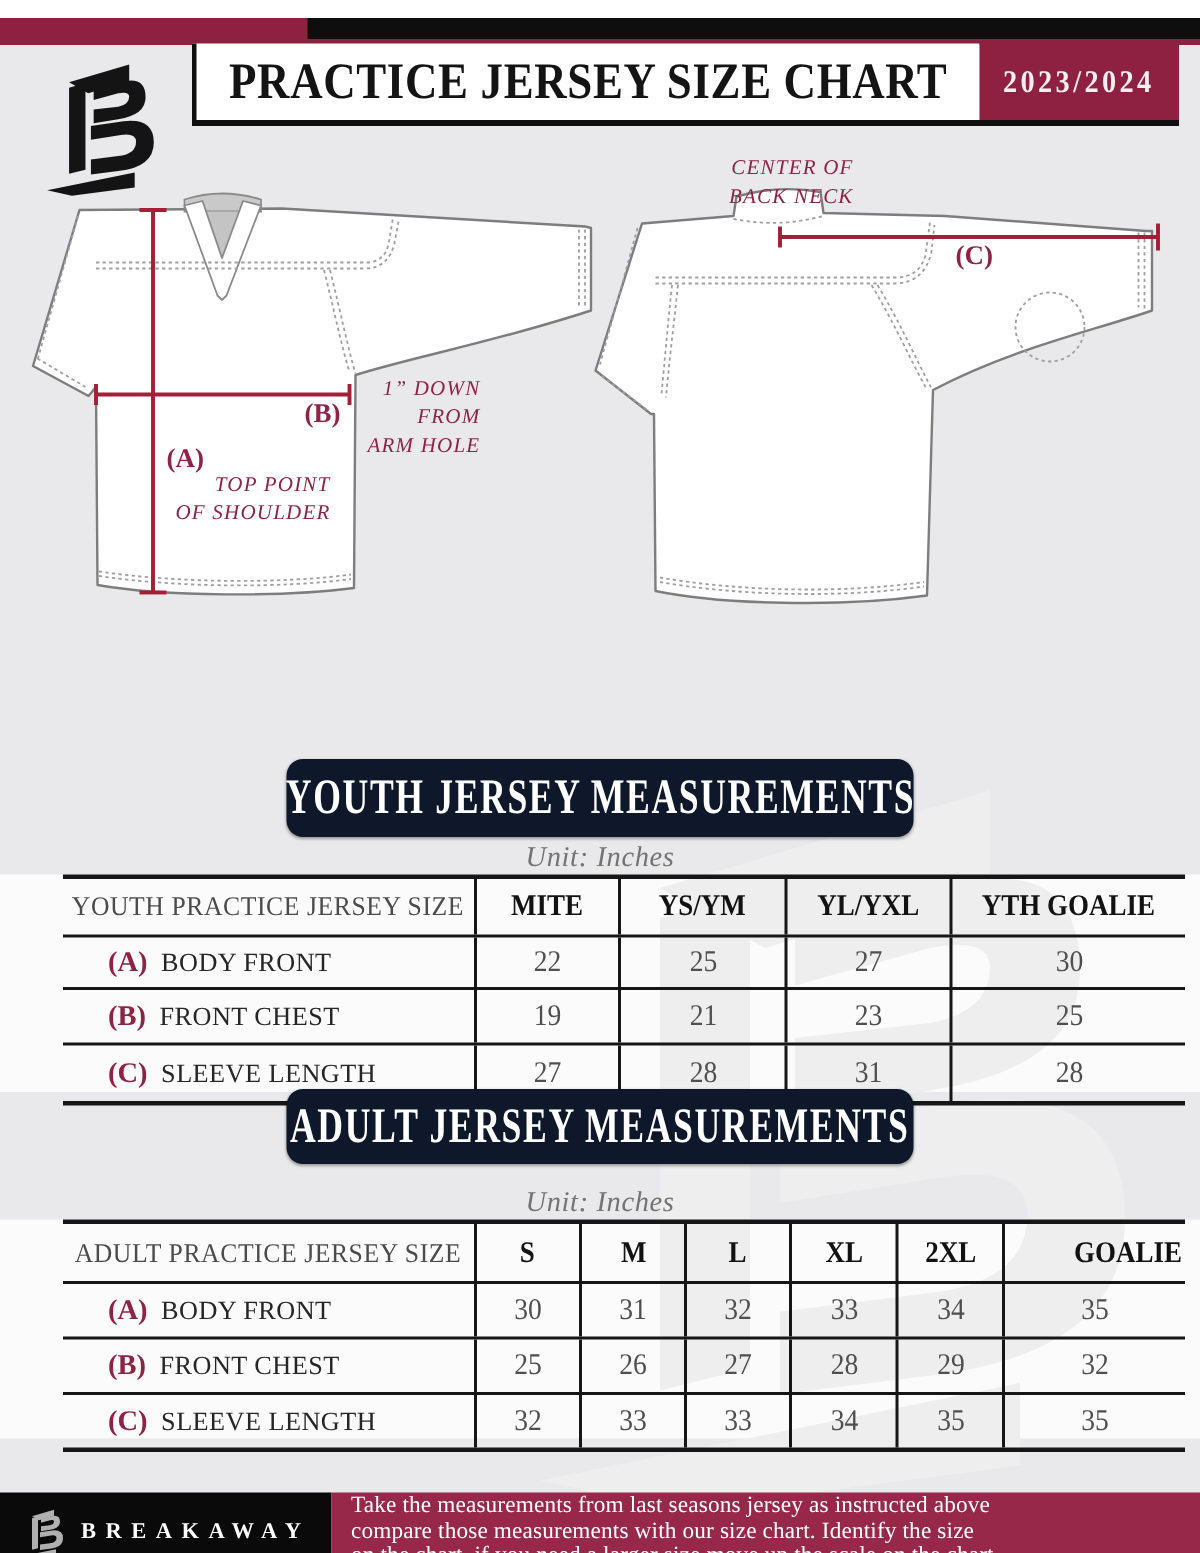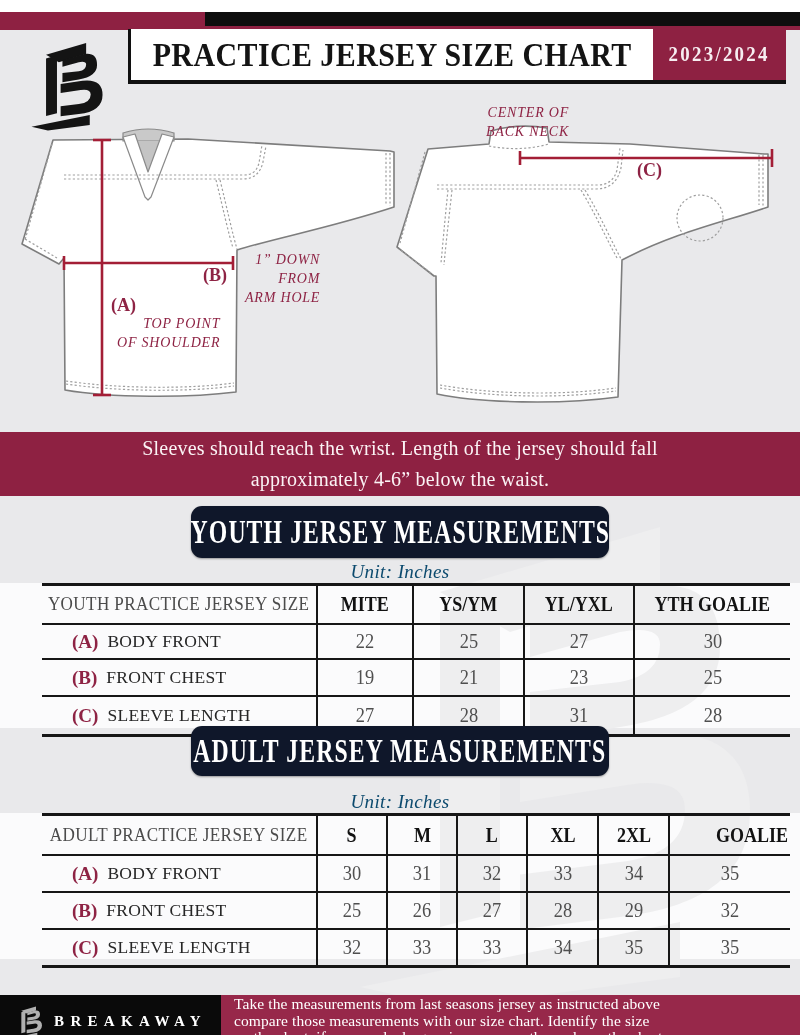--- a/index.html
+++ b/index.html
@@ -28,21 +28,21 @@
   
   .notice{left:0;top:420px;width:800px;height:64px;background:#8e2142;display:flex;align-items:center;justify-content:center;}
   .notice p{margin:0;color:#fbf3f5;font-size:20px;line-height:1.55;text-align:center;white-space:pre-line;font-weight:400;letter-spacing:.2px;}
 
   
   .panel{left:0;width:800px;background:#fbfbfc;}
   .watermark{pointer-events:none;}
   .badge{left:50%;transform:translateX(-50%);width:418px;background:#0f172a;border-radius:11px;
          display:flex;align-items:center;justify-content:center;box-shadow:0 1px 2px rgba(0,0,0,.35);}
   .badge span{display:inline-block;transform:scaleX(.72);color:#ffffff;font-weight:700;font-size:33px;letter-spacing:1.5px;white-space:nowrap;}
-  .unit{left:0;width:800px;text-align:center;font-style:italic;font-size:19px;color:#0c4a6e;letter-spacing:.4px;}
+  .unit{left:0;width:800px;text-align:center;font-style:italic;font-size:19px;color:#737373;letter-spacing:.4px;}
 
   
   .size-table{left:42px;width:748px;border-top:3px solid #161616;border-bottom:3px solid #161616;}
   .trow{display:flex;border-bottom:2.4px solid #161616;}
   .trow:last-child{border-bottom:none;}
   .cell{display:flex;align-items:center;justify-content:center;box-sizing:border-box;}
   .cell + .cell{border-left:2.2px solid #161616;}
   .label-col{width:274px;}
   .head-label span{display:inline-block;transform:scaleX(.95);font-size:18px;color:#4b4b4b;letter-spacing:.4px;white-space:nowrap;}
   .head-num span{display:inline-block;transform:scaleX(.9);font-size:20px;font-weight:700;color:#121212;white-space:nowrap;}
@@ -153,24 +153,20 @@
 BACK NECK</div>
   <div class="abs diag-tag" style="left:637px;top:148px;">(C)</div>
   <div class="abs diag-tag" style="left:203px;top:253px;">(B)</div>
   <div class="abs diag-label" style="left:245px;top:239px;">1” DOWN
 FROM
 ARM HOLE</div>
   <div class="abs diag-tag" style="left:111px;top:283px;">(A)</div>
   <div class="abs diag-label" style="left:117px;top:303px;">TOP POINT
 OF SHOULDER</div>
 
-  <div class="abs notice">
-    <p>Sleeves should reach the wrist. Length of the jersey should fall
-approximately 4-6” below the waist.</p>
-  </div>
 
   <div class="abs badge" style="top:494px;height:52px;">
     <span>YOUTH JERSEY MEASUREMENTS</span>
   </div>
   <div class="abs unit" style="top:549px;">Unit: Inches</div>
 
   <div class="abs size-table" style="top:571px;">
     <div class="trow" style="height:37px;">
       <div class="cell label-col head-label">
           <span>YOUTH PRACTICE JERSEY SIZE</span>

